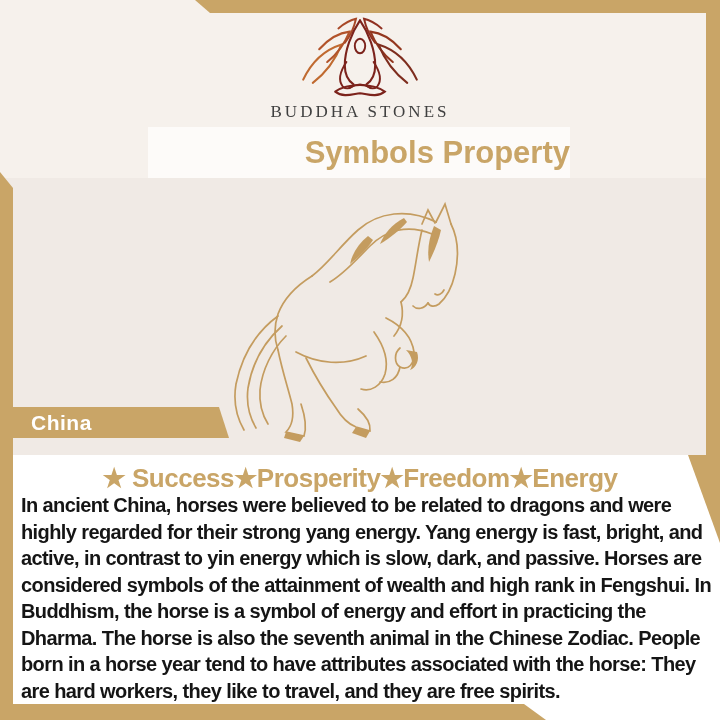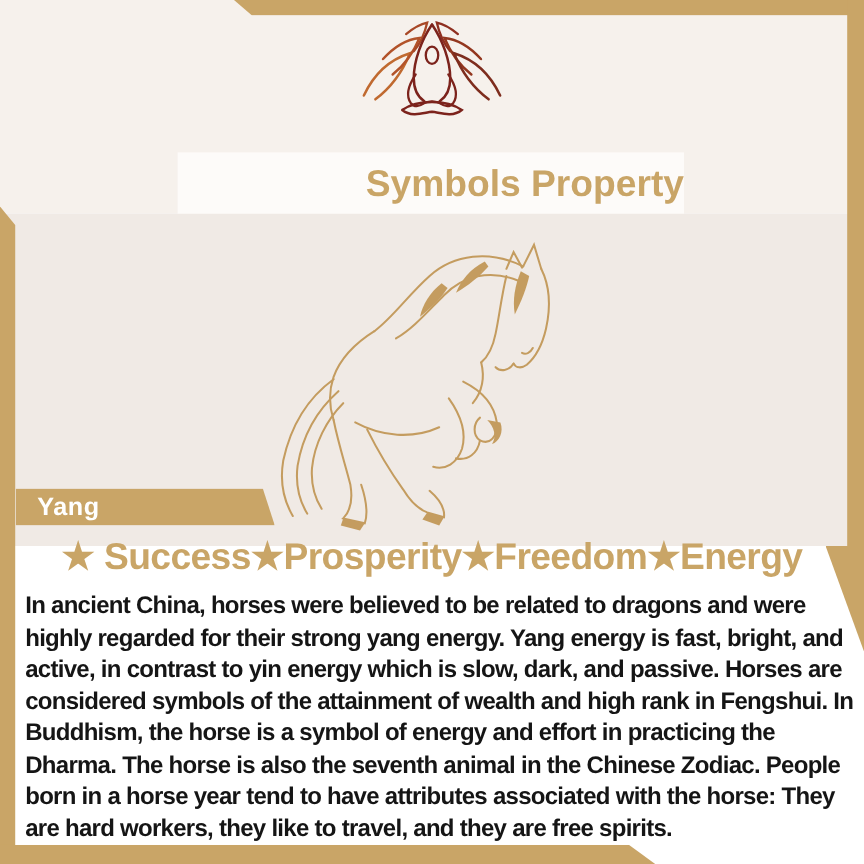--- a/index.html
+++ b/index.html
@@ -27,22 +27,22 @@
   .zodiac-banner{
     position:absolute;left:13px;top:407px;width:216px;height:31px;background:#C9A567;
     clip-path:polygon(0 0,206px 0,216px 100%,0 100%);
   }
   .zodiac-banner .zodiac-label{
     display:block;padding-left:18px;line-height:31px;color:#FFFFFF;
     font-size:21px;font-weight:bold;letter-spacing:0.5px;
   }
   
   .highlight{
-    position:absolute;left:0;top:445px;width:720px;text-align:center;
-    color:#C9A567;font-weight:bold;font-size:31px;letter-spacing:-0.5px;
+    position:absolute;left:0;top:463px;width:720px;text-align:center;
+    color:#C9A567;font-weight:bold;font-size:26px;letter-spacing:-0.5px;
   }
   
   .body-text{
     position:absolute;left:16px;top:487px;width:694px;margin:5px;
     color:#151515;font-size:20px;font-weight:bold;line-height:26.5px;letter-spacing:-0.6px;
   }
   
   .deco{background:#C9A567;position:absolute;}
   .top-bar{left:195px;top:0;width:525px;height:13px;clip-path:polygon(0 0,100% 0,100% 100%,15px 100%);}
   .right-bar{left:706px;top:0;width:14px;height:462px;}
@@ -71,20 +71,21 @@
       <path d="M85,8 C74,24 66,46 66,64 C66,76 71,84 77,88" stroke="#7C231C" stroke-width="2.6"></path>
       <path d="M85,8 C96,24 104,46 104,64 C104,76 99,84 93,88" stroke="#7C231C" stroke-width="2.6"></path>
       <ellipse cx="85" cy="40" rx="6.5" ry="9" stroke="#7C231C" stroke-width="2.4"></ellipse>
       <path d="M68,60 C60,72 58,83 63,90 C66,94 72,94 76,90" stroke="#7C231C" stroke-width="2.4"></path>
       <path d="M102,60 C110,72 112,83 107,90 C104,94 98,94 94,90" stroke="#7C231C" stroke-width="2.4"></path>
       <path d="M54,97 C70,86 100,86 116,97 C106,105 94,100 85,99 C76,100 64,105 54,97" stroke="#7C231C" stroke-width="2.6"></path>
       <path d="M75,91 Q85,85 95,91" stroke="#7C231C" stroke-width="2"></path>
     </svg>
   </div>
 
+  <div class="brand-name">BUDDHA STONES</div>
 
   <div class="title-band">
     <div class="title">Symbols Property</div>
   </div>
 
   <div class="horse">
     <svg viewBox="0 0 268 256" width="268" height="256" fill="none" stroke="#C49C5F" stroke-width="1.7" stroke-linecap="round">
 
       <path d="M228,32 L237,14 L243,34"></path>
       <path d="M214,34 L220,20 L227,33"></path>
@@ -124,21 +125,21 @@
 
       <path d="M166,142 C176,156 181,170 177,184 C173,196 163,202 153,199"></path>
 
       <path d="M198,160 C204,166 206,174 202,180 C208,178 212,170 209,162 Z" fill="#C49C5F" stroke="none"></path>
 
       <path d="M236,100 C234,104 230,106 227,104"></path>
     </svg>
   </div>
 
   <div class="zodiac-banner">
-    <span class="zodiac-label">Yang</span>
+    <span class="zodiac-label">China</span>
   </div>
 
   <div class="highlight">★ Success★Prosperity★Freedom★Energy</div>
 
   <p class="body-text">In ancient China, horses were believed to be related to dragons and were highly regarded for their strong yang energy. Yang energy is fast, bright, and active, in contrast to yin energy which is slow, dark, and passive. Horses are considered symbols of the attainment of wealth and high rank in Fengshui. In Buddhism, the horse is a symbol of energy and effort in practicing the Dharma. The horse is also the seventh animal in the Chinese Zodiac. People born in a horse year tend to have attributes associated with the horse: They are hard workers, they like to travel, and they are free spirits.</p>
 
   <div class="deco top-bar"></div>
   <div class="deco right-bar"></div>
   <div class="deco right-tip"></div>
   <div class="deco left-bar"></div>

